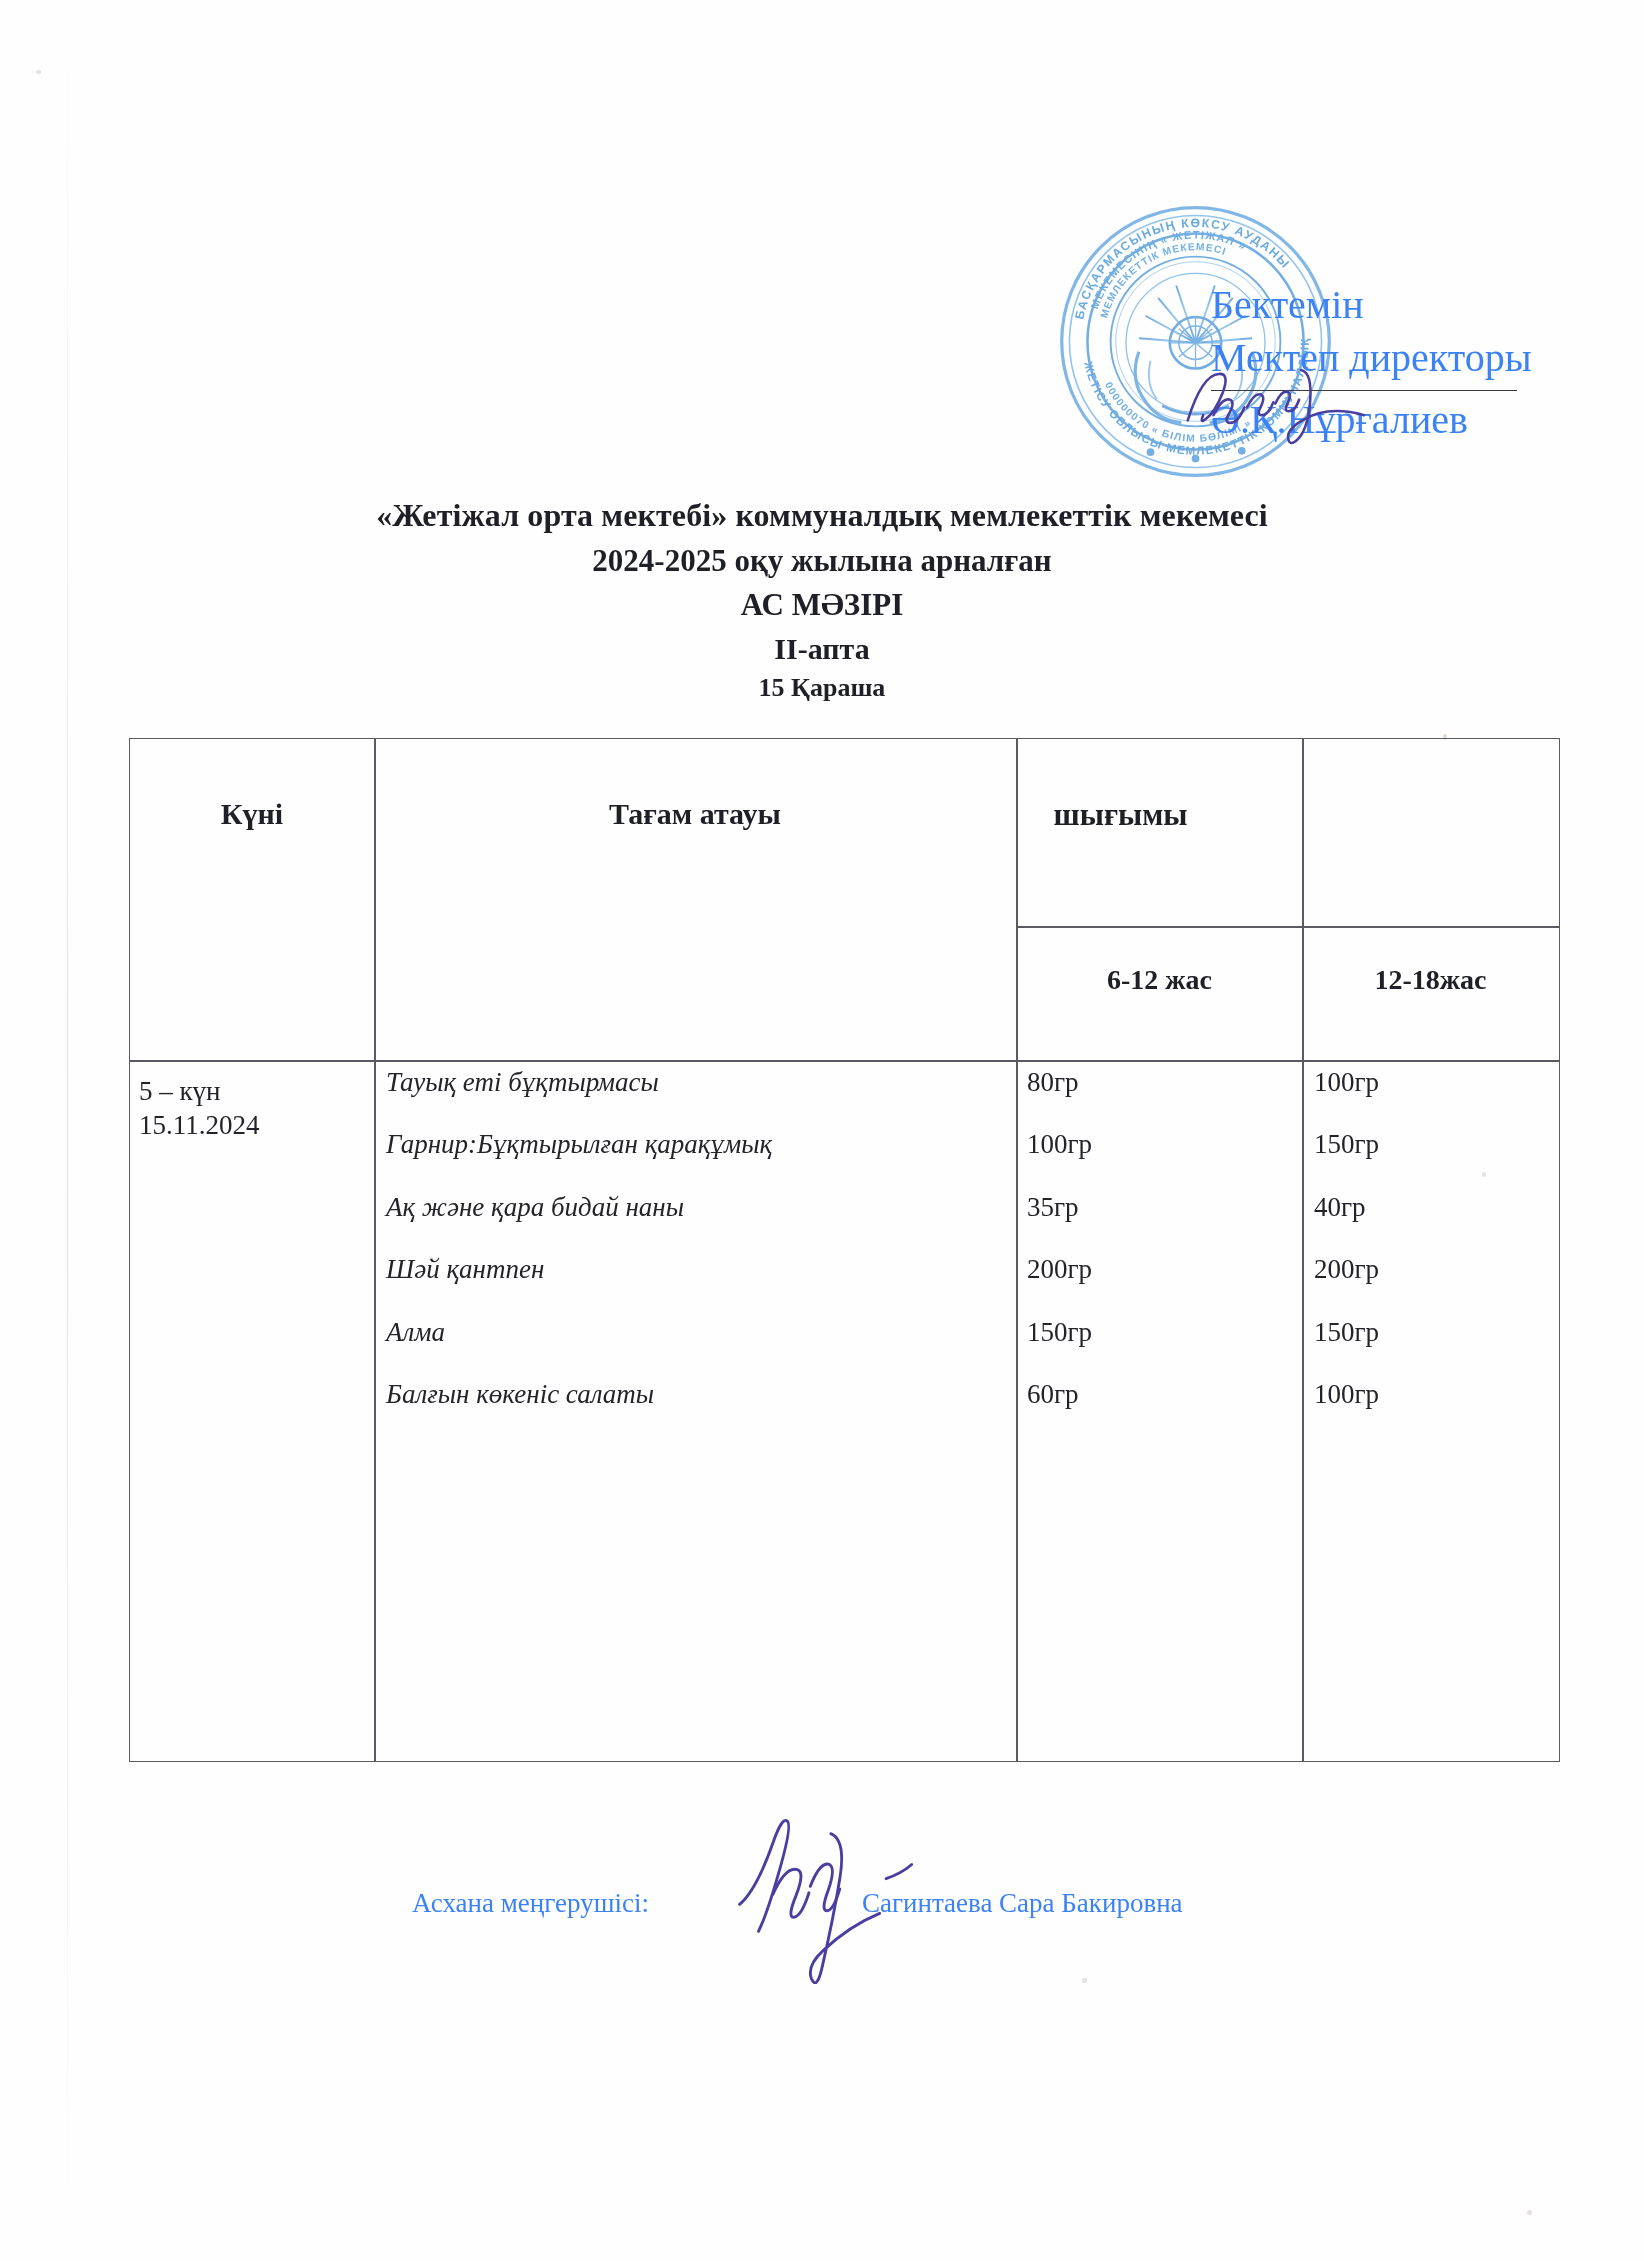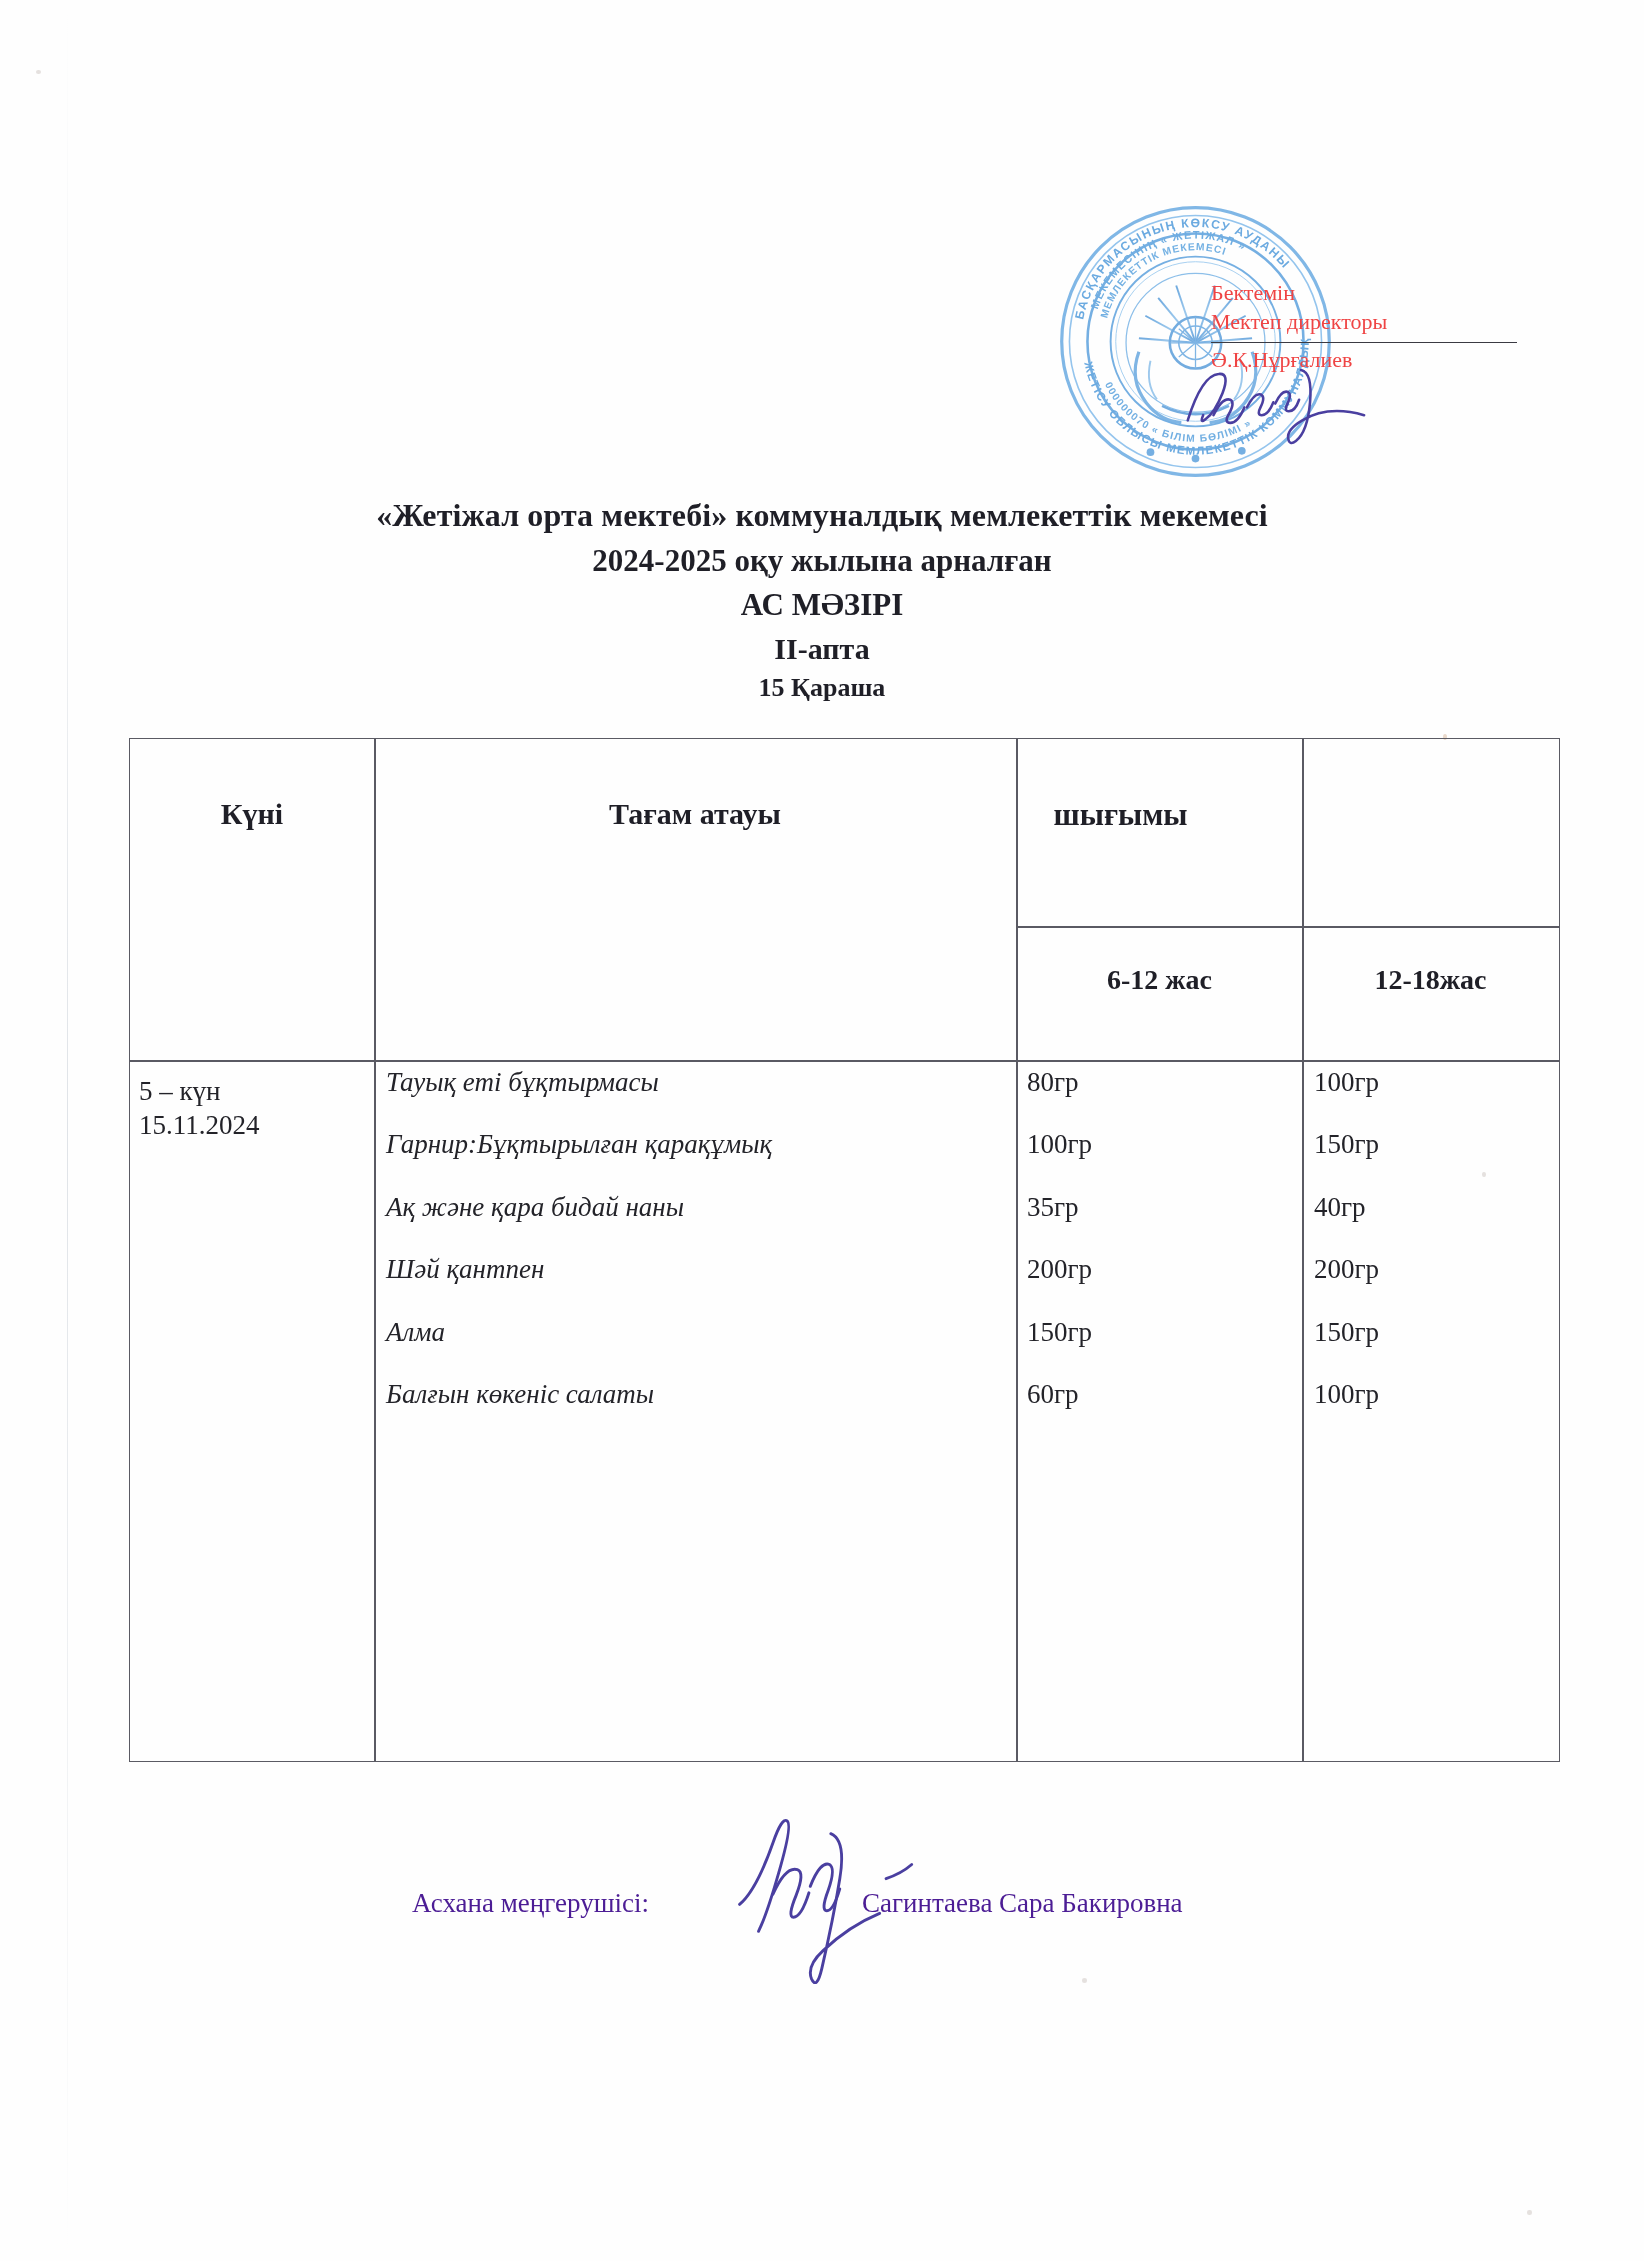--- a/index.html
+++ b/index.html
@@ -33,23 +33,23 @@
     background: linear-gradient(to bottom, rgba(225,228,232,0), rgba(220,224,229,.9), rgba(225,228,232,0));
   }
 
   
   .approval {
     position: absolute;
     left: 1211px;
     top: 278px;
     width: 361px;
     text-align: left;
-    font-size: 22px;
+    font-size: 40px;
     line-height: 1.33;
-    color: #ef4444;
+    color: #3b82f6;
     z-index: 5;
   }
   .approval .ln { white-space: nowrap; }
   .approval .sigline {
     width: 306px;
     height: 0;
     border-top: 1.6px solid #3a3a42;
     margin: 5.2px 0 2.6px 0;
   }
   .approval .director-name { white-space: nowrap; }
@@ -183,21 +183,21 @@
   .c-dish { left: 256px; font-style: italic; }
   .c-p1   { left: 897px; }
   .c-p2   { left: 1184px; }
 
   
   .footer {
     position: absolute;
     left: 412px;
     top: 1888px;
     font-size: 27px;
-    color: #4c1d95;
+    color: #3b82f6;
     z-index: 4;
     white-space: nowrap;
   }
   .footer .gap { display: inline-block; width: 213px; }
 </style>
 </head>
 <body>
 
 <div id="page">
 

